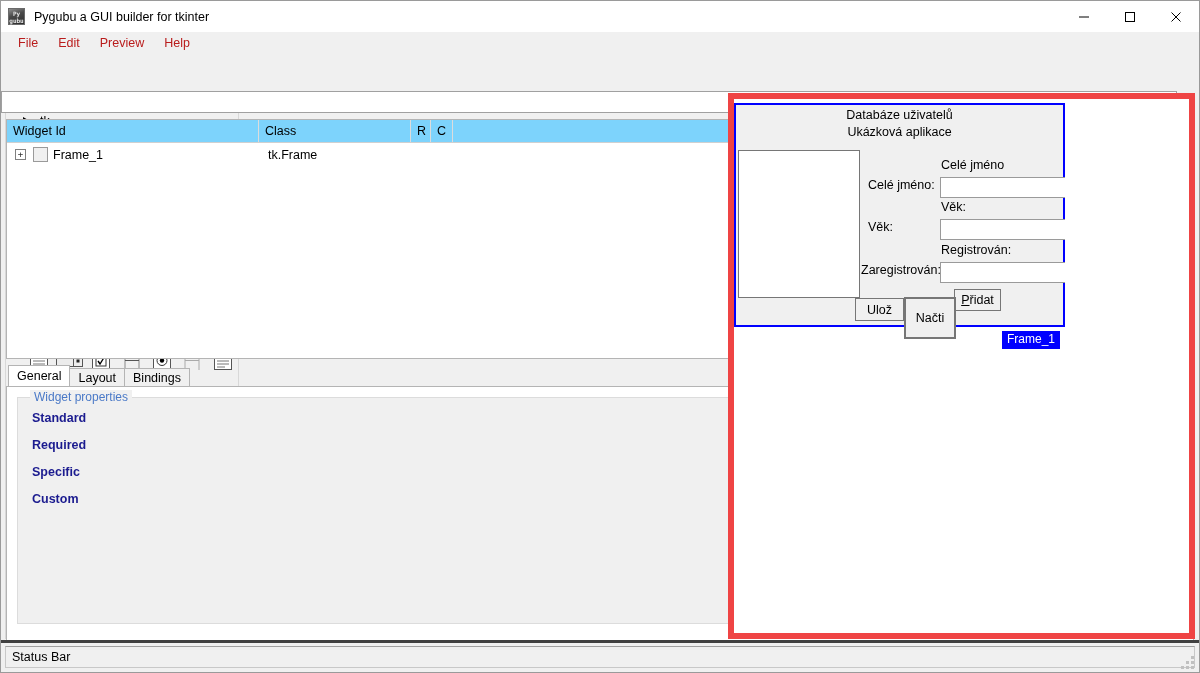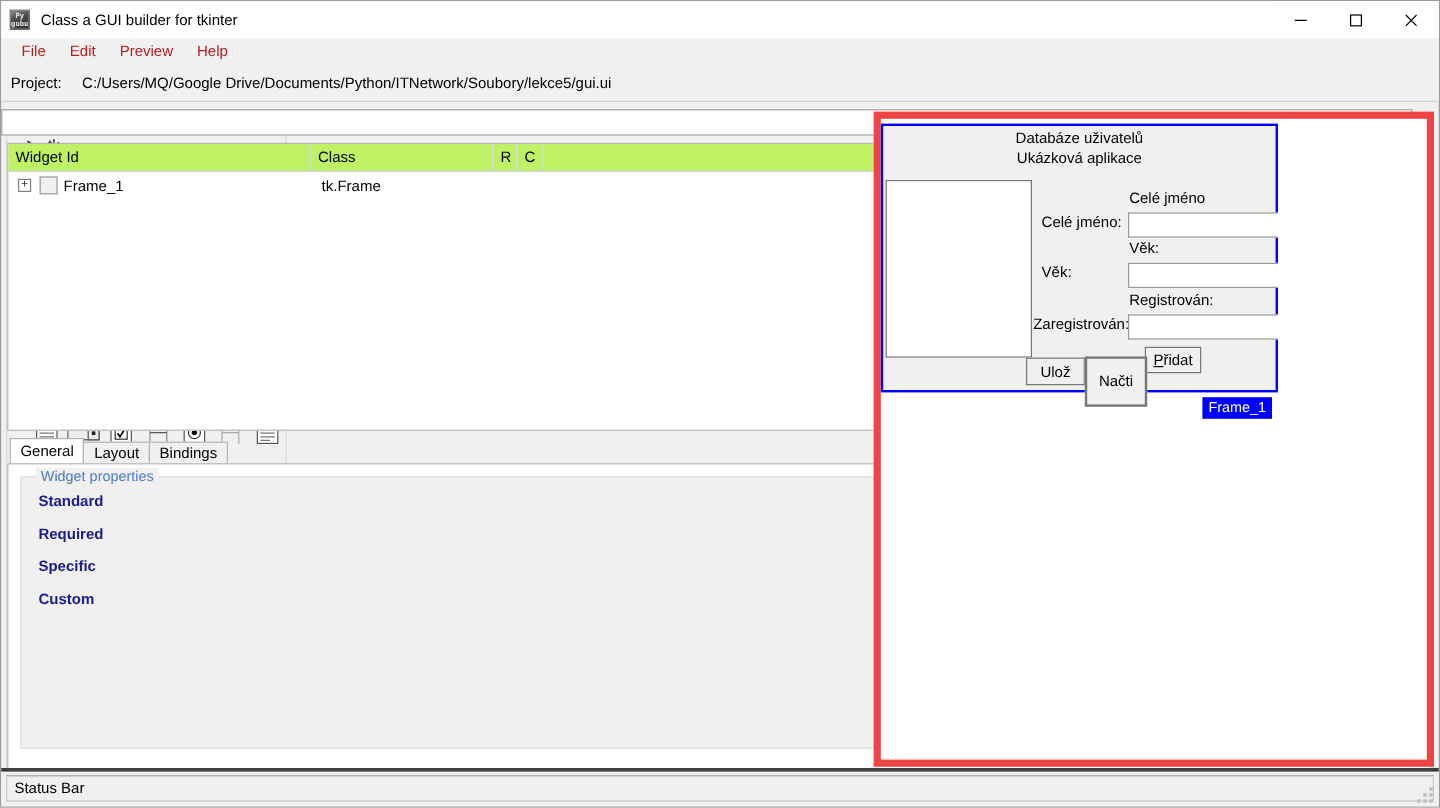--- a/index.html
+++ b/index.html
@@ -52,21 +52,21 @@
   .wicon{width:28px;height:24px;display:flex;align-items:center;justify-content:center;}
   .wicon svg{display:block;}
 
   
   .pane-center{left:242px;top:0px;width:480px;bottom:4px;background:transparent;border:0;}
   .searchrow{position:absolute;left:0;right:0;top:0;height:26px;display:flex;align-items:center;}
   .searchbox{flex:1;height:22px;background:#fff;border:1px solid #a0a0a0;box-sizing:border-box;}
   .clearbtn{width:22px;height:22px;display:flex;align-items:center;justify-content:center;font-weight:bold;font-size:14px;}
 
   .treepanel{position:absolute;left:5px;right:5px;top:30px;height:240px;background:#fff;border:1px solid #b4b4b4;box-sizing:border-box;}
-  .th-row{display:flex;height:22px;background:#bef264;border-bottom:1px solid #d0d0d0;align-items:center;}
+  .th-row{display:flex;height:22px;background:#7dd3fc;border-bottom:1px solid #d0d0d0;align-items:center;}
   .th{font-size:12.5px;padding-left:6px;box-sizing:border-box;border-right:1px solid #dcdcdc;height:22px;line-height:22px;}
   .th.c-widget{width:252px;}
   .th.c-class{width:152px;}
   .th.c-r{width:20px;}
   .th.c-c{width:22px;}
   .th.c-x{flex:1;border-right:0;}
   .tr-row{display:flex;align-items:center;height:23px;padding-left:8px;}
   .expander{width:11px;height:11px;border:1px solid #808080;box-sizing:border-box;display:flex;align-items:center;justify-content:center;
     font-size:9px;line-height:9px;color:#333;background:#fff;margin-right:7px;font-family:"DejaVu Sans Mono",monospace;}
   .frameicon{width:15px;height:15px;border:1px solid #9a9a9a;background:#f0f0f0;box-sizing:border-box;margin-right:5px;}
@@ -116,21 +116,21 @@
 </head>
 <body>
 
 <div class="window">
 
   <div class="titlebar">
     <div class="app-icon">
       <i class="l1">Py</i>
       <i class="l2">gubu</i>
     </div>
-    <div class="title-text">Class a GUI builder for tkinter</div>
+    <div class="title-text">Pygubu a GUI builder for tkinter</div>
     <div class="winbtns">
       <div class="winbtn">
         <svg width="12" height="12" viewBox="0 0 12 12">
             <line x1="1" y1="6" x2="11" y2="6" stroke="#000" stroke-width="1"></line>
           </svg>
       </div>
       <div class="winbtn">
         <svg width="12" height="12" viewBox="0 0 12 12">
             <rect x="1.5" y="1.5" width="9" height="9" fill="none" stroke="#000" stroke-width="1"></rect>
           </svg>
@@ -144,24 +144,20 @@
     </div>
   </div>
 
   <div class="menubar">
     <div class="menuitem">File</div>
     <div class="menuitem">Edit</div>
     <div class="menuitem">Preview</div>
     <div class="menuitem">Help</div>
   </div>
 
-  <div class="projectbar">
-    <span class="lbl">Project:</span>
-    <span class="val">C:/Users/MQ/Google Drive/Documents/Python/ITNetwork/Soubory/lekce5/gui.ui</span>
-  </div>
 
   <div class="main">
 
     <div class="pane pane-left">
       <div class="grouptitle">Widget List</div>
       <div class="wl-inner">
 
         <div class="tree-node">
           <span class="tri">
             <svg width="10" height="10" viewBox="0 0 10 10">

